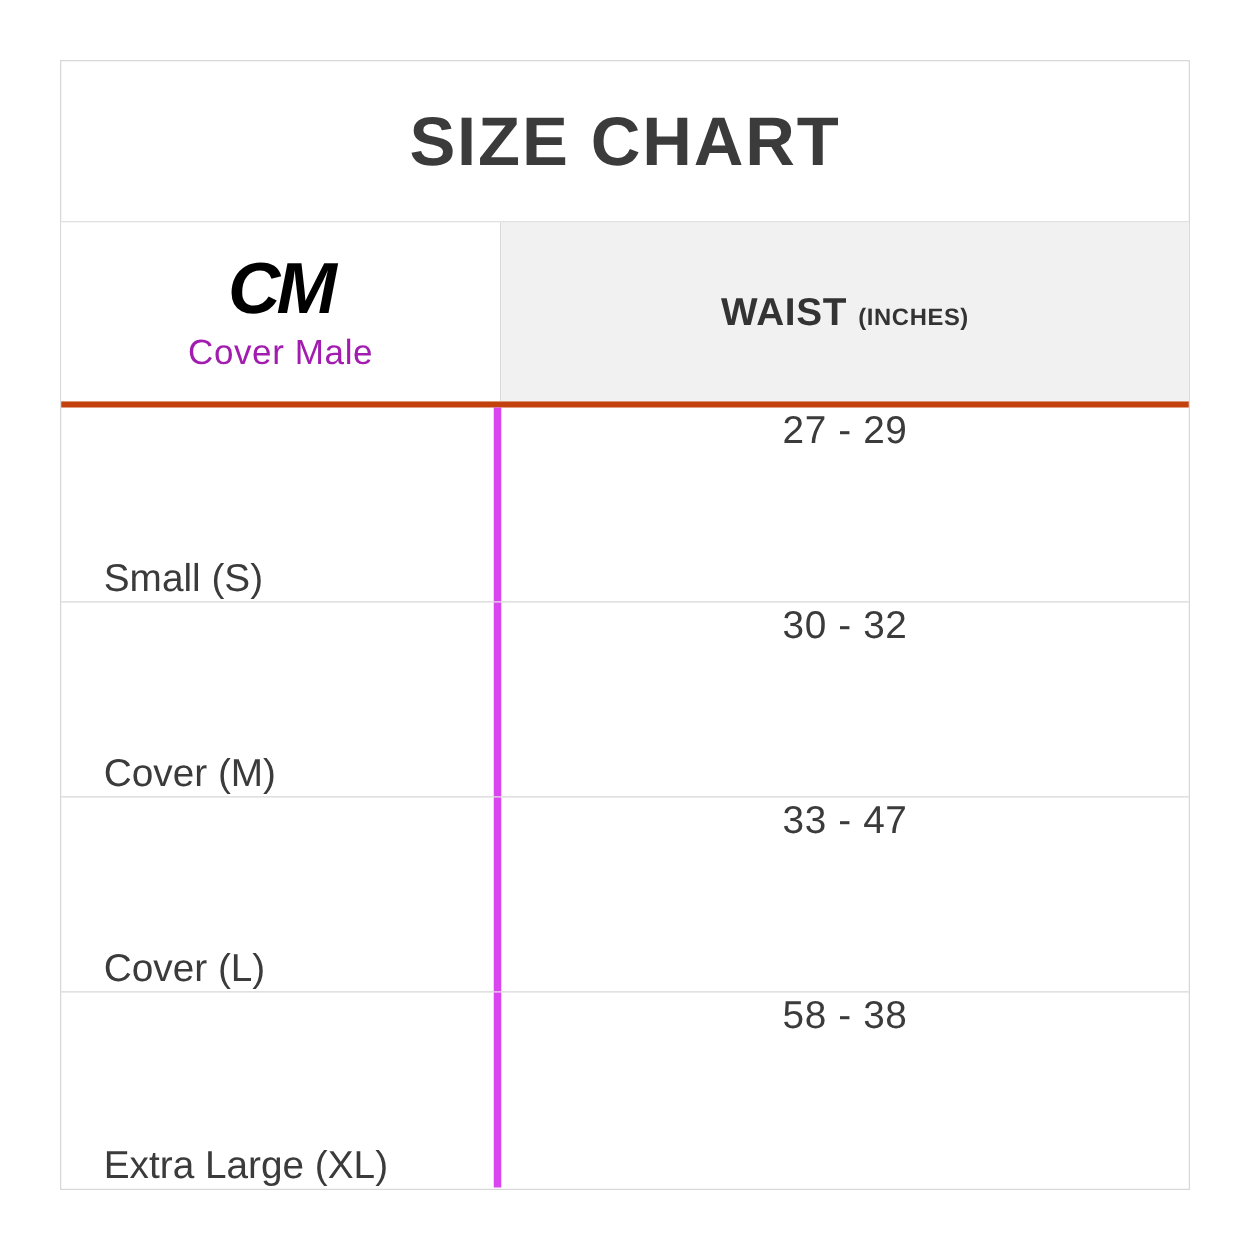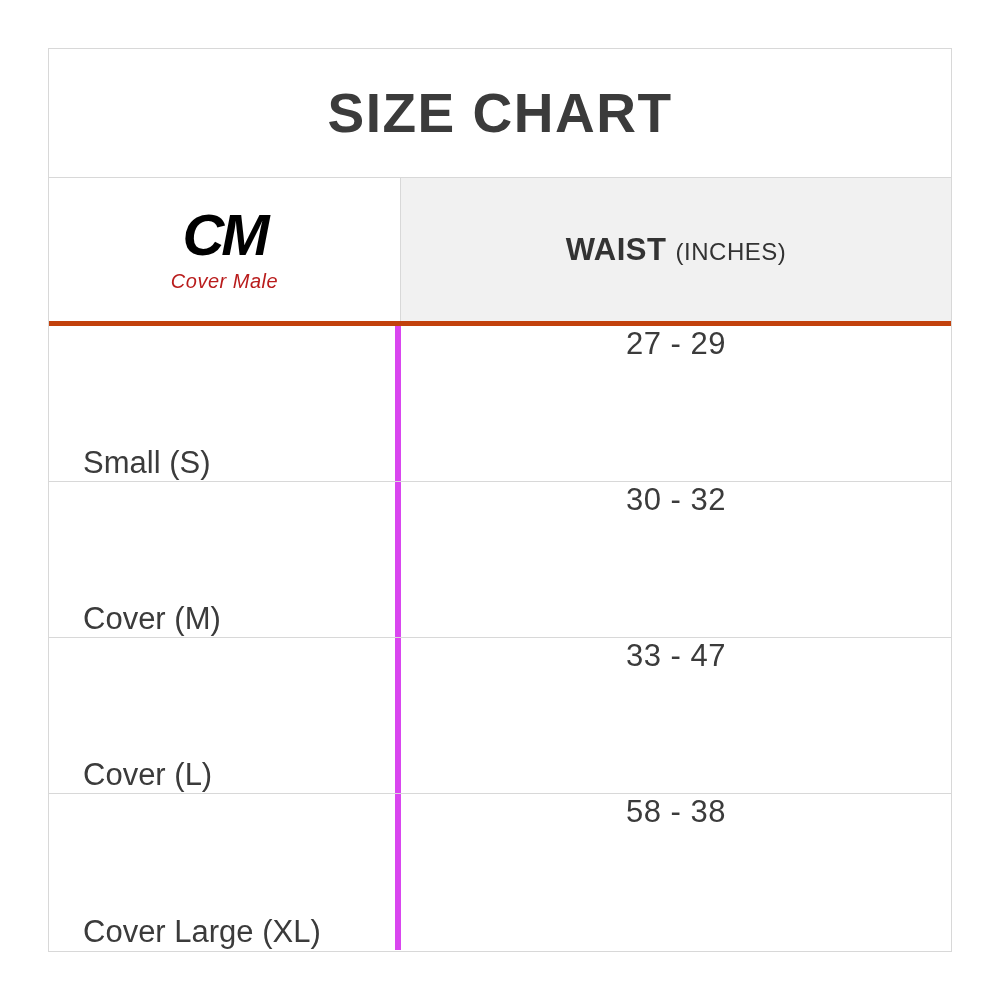--- a/index.html
+++ b/index.html
@@ -63,43 +63,42 @@
     font-size: 58px;
     font-weight: bold;
     font-style: italic;
     letter-spacing: -3px;
     color: #000000;
     line-height: 1;
     font-family: "Liberation Sans", sans-serif;
   }
   .brand-sub {
     margin-top: 6px;
-    font-size: 20px;
-    color: #b91c1c;
+    font-size: 28px;
+    color: #a21caf;
     letter-spacing: 0.5px;
     font-family: "Liberation Sans", sans-serif;
-    font-style: italic;
   }
   .head-measure {
     flex: 1;
     background: #f1f1f1;
     display: flex;
     align-items: center;
     justify-content: center;
     box-sizing: border-box;
   }
   .measure-label {
     font-size: 31px;
     font-weight: bold;
     color: #333333;
     letter-spacing: 0.5px;
   }
   .measure-label .unit {
-    font-size: 24px;
-    font-weight: normal;
+    font-size: 19px;
+    font-weight: bold;
     letter-spacing: 0.5px;
     text-align: right;
   }
   .data-row {
     height: 156px;
     display: flex;
     border-bottom: 1px solid #d8d8d8;
     box-sizing: border-box;
   }
   .data-row.last {
@@ -175,21 +174,21 @@
       <div class="cell-size">
         <span>Cover (L)</span>
       </div>
       <div class="cell-value">
         <span>33 - 47</span>
       </div>
     </div>
 
     <div class="data-row last">
       <div class="cell-size">
-        <span>Cover Large (XL)</span>
+        <span>Extra Large (XL)</span>
       </div>
       <div class="cell-value">
         <span>58 - 38</span>
       </div>
     </div>
 
   </div>
 </div>
 
 </body></html>

